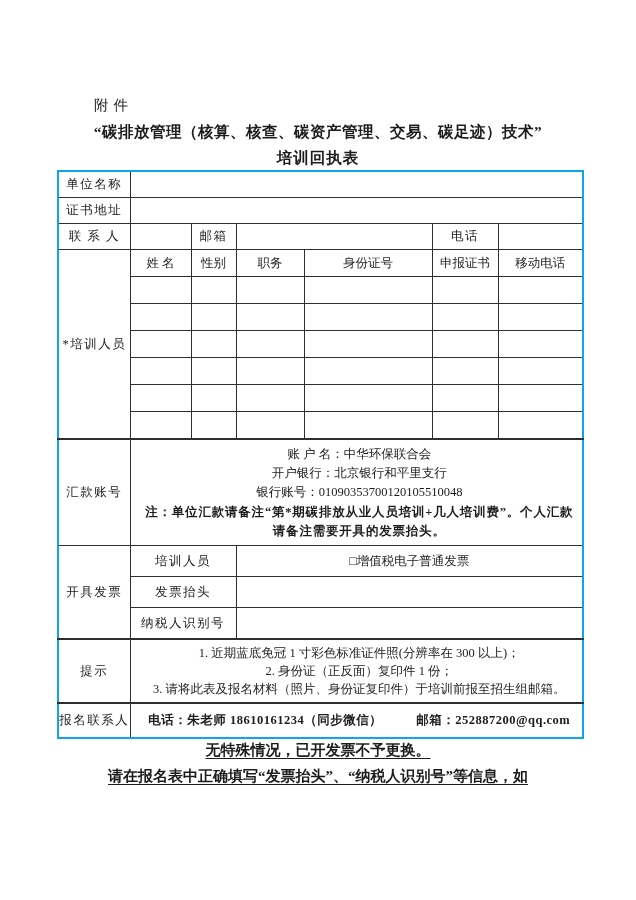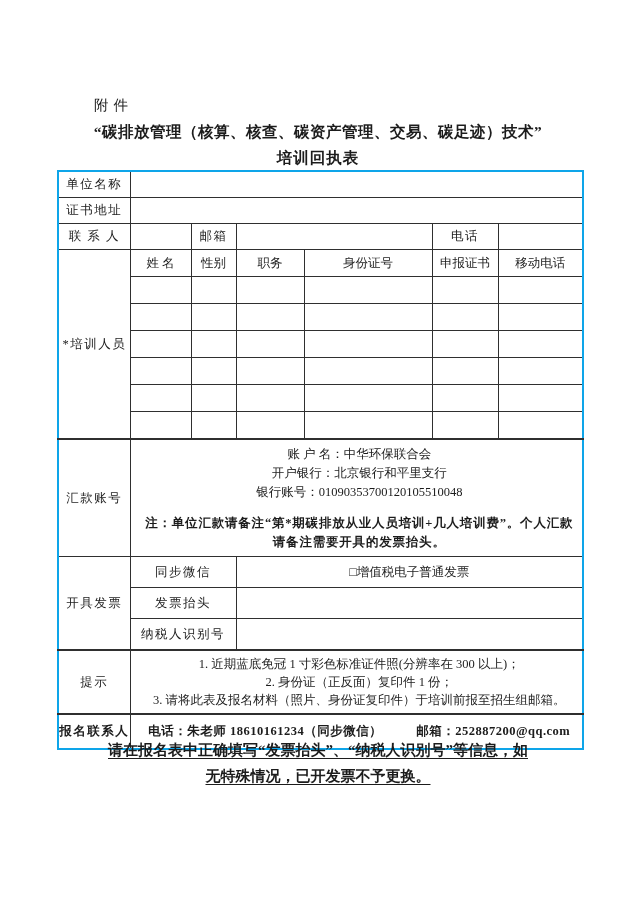--- a/index.html
+++ b/index.html
@@ -38,34 +38,34 @@
   .lbl{letter-spacing:1.5px;}
   .r26 td{height:25px;}
   .r27 td{height:26px;}
   .r31 td{height:30px;}
   .remcell{
     text-align:center;
     padding:5px 8px 4px 14px !important;
     line-height:19px;
   }
   .remcell .note{
-    font-weight:bold;letter-spacing:0.8px;line-height:19px;margin-top:12px;
+    font-weight:bold;letter-spacing:0.8px;line-height:19px;margin-top:1px;
   }
   .tipscell{
     text-align:left;
     padding:3px 6px 3px 12px !important;
     font-size:12px;line-height:18px;height:56px;
   }
   .contactcell{
     text-align:right;
     padding:2px 6px 2px 12px !important;
     font-weight:bold;height:29px;letter-spacing:0.5px;
   }
   .contactcell .gap{display:inline-block;width:34px;}
-  .boldlbl{font-weight:bold;}
+  .boldlbl{font-weight:normal;}
   .footer{
     position:absolute;left:0;top:737px;width:636px;text-align:center;
     font-size:15px;font-weight:bold;line-height:26px;
   }
   .footer div{text-decoration:underline;text-underline-offset:3px;}
 </style>
 </head>
 <body>
 
 <div class="page">
@@ -168,21 +168,21 @@
       <td colspan="6" class="remcell">
         <div>账 户 名：中华环保联合会</div>
         <div>开户银行：北京银行和平里支行</div>
         <div>银行账号：01090353700120105510048</div>
         <div class="note">注：单位汇款请备注“第*期碳排放从业人员培训+几人培训费”。个人汇款请备注需要开具的发票抬头。</div>
       </td>
     </tr>
 
     <tr class="r31">
       <td class="lbl" rowspan="3">开具发票</td>
-      <td colspan="2" class="lbl">同步微信</td>
+      <td colspan="2" class="lbl">培训人员</td>
       <td colspan="4">□增值税电子普通发票</td>
     </tr>
     <tr class="r31">
       <td colspan="2" class="lbl">发票抬头</td>
       <td colspan="4"></td>
     </tr>
     <tr class="r31">
       <td colspan="2" class="lbl">纳税人识别号</td>
       <td colspan="4"></td>
     </tr>
@@ -199,17 +199,17 @@
     <tr class="thick">
       <td class="lbl boldlbl">报名联系人</td>
       <td colspan="6" class="contactcell">
         <span>电话：朱老师 18610161234（同步微信）</span><span class="gap"></span><span>邮箱：252887200@qq.com</span>
       </td>
     </tr>
   </tbody>
     </table>
 
   <div class="footer">
+    <div>无特殊情况，已开发票不予更换。</div>
     <div>请在报名表中正确填写“发票抬头”、“纳税人识别号”等信息，如</div>
-    <div>无特殊情况，已开发票不予更换。</div>
   </div>
 
 </div>
 
 </body></html>

